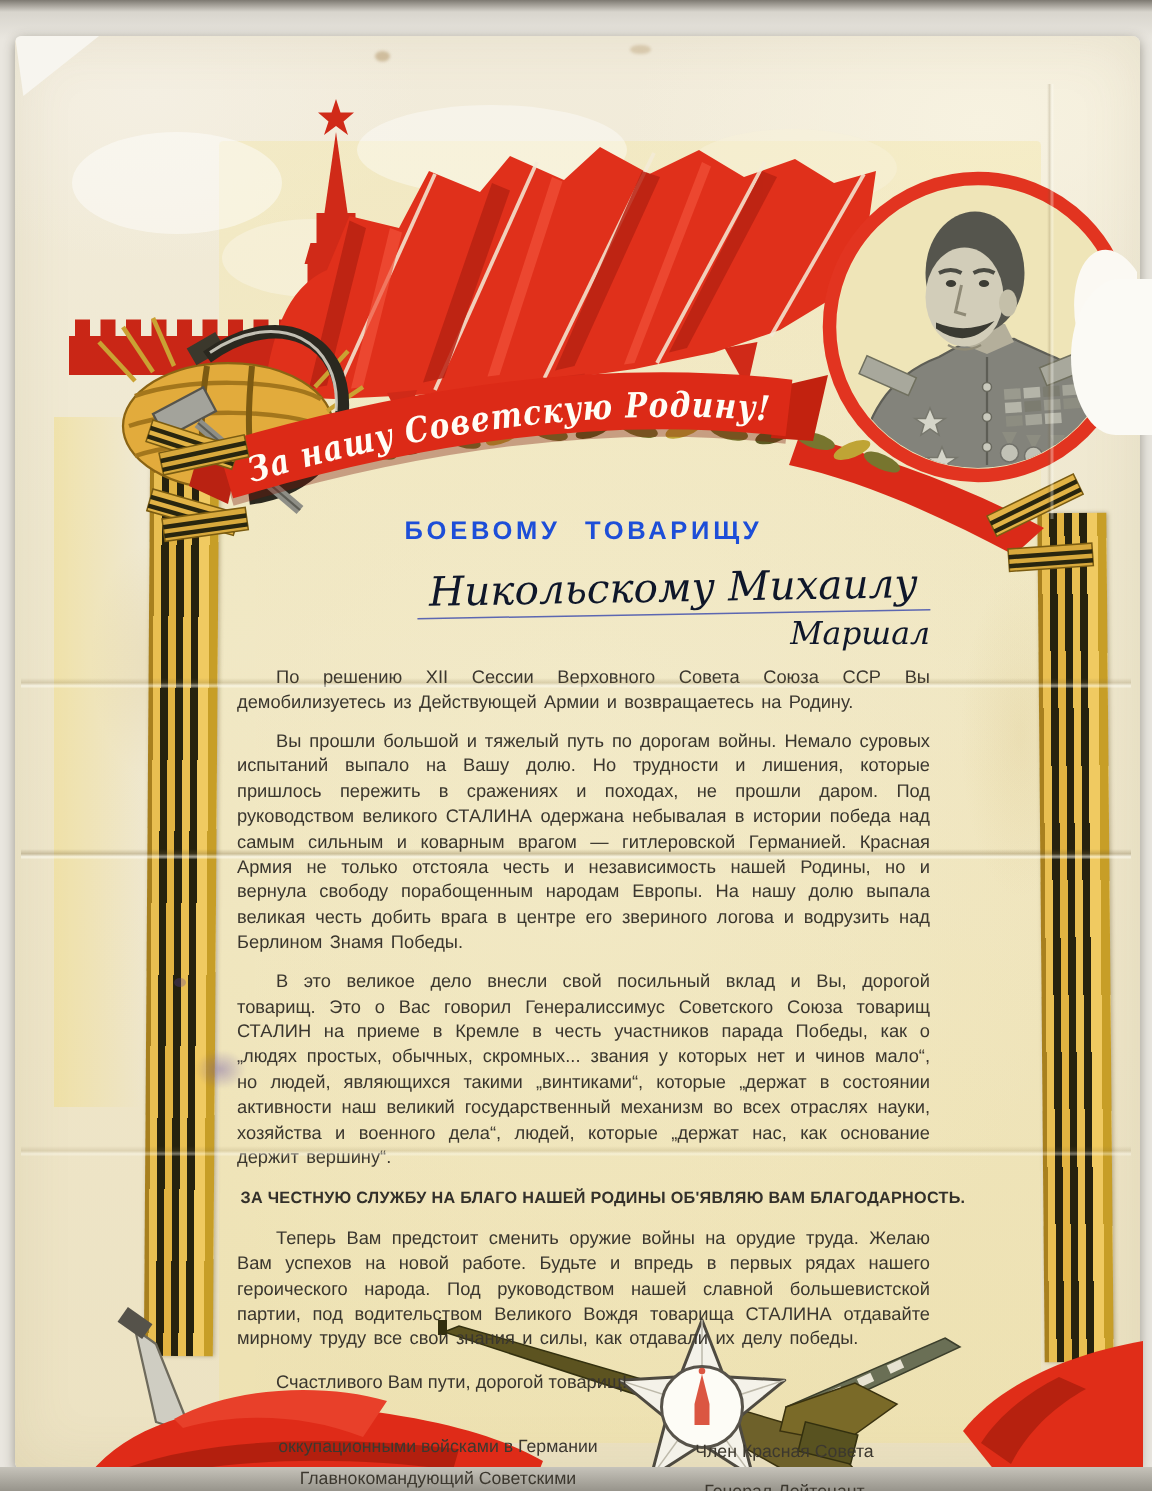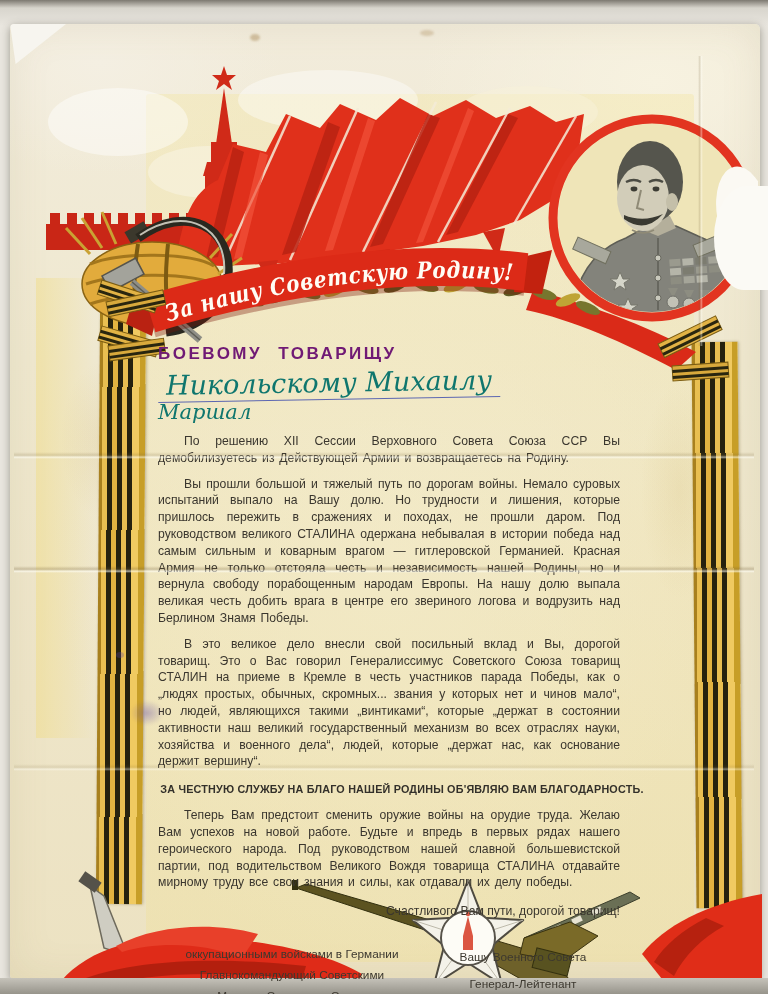--- a/index.html
+++ b/index.html
@@ -58,32 +58,32 @@
     background:linear-gradient(180deg,#c6c3ba,#97948b);}
 
   .crease{position:absolute;left:14px;right:14px;height:7px;pointer-events:none;}
   .crease.c1{top:452px;background:linear-gradient(180deg,rgba(120,100,55,0),rgba(120,100,55,.20) 45%,rgba(255,255,248,.55) 75%,rgba(255,255,248,0));}
   .crease.c2{top:566px;background:linear-gradient(180deg,rgba(110,90,50,0),rgba(110,90,50,.28) 45%,rgba(255,255,248,.6) 75%,rgba(255,255,248,0));}
   .crease.c3{top:764px;background:linear-gradient(180deg,rgba(120,100,55,0),rgba(120,100,55,.14) 45%,rgba(255,255,248,.4) 75%,rgba(255,255,248,0));}
   .crease.v1{left:698px;right:auto;top:56px;width:5px;height:290px;
     background:linear-gradient(90deg,rgba(110,90,50,0),rgba(110,90,50,.18),rgba(255,255,248,.4),rgba(255,255,248,0));}
 
   .content{position:absolute;left:158px;top:344px;width:462px;color:#38342c;}
-  .doc-title{font-size:17px;font-weight:bold;letter-spacing:2.5px;word-spacing:9px;color:#701a75;}
-  .recipient{text-align:left;margin-top:4px;color:#0f766e;
+  .doc-title{text-align:center;font-size:17px;font-weight:bold;letter-spacing:2.5px;word-spacing:9px;color:#1d4ed8;}
+  .recipient{text-align:right;margin-top:14px;color:#0f172a;
     font-family:"DejaVu Serif",serif;font-style:italic;}
   .recipient .line1{display:inline-block;font-size:27px;line-height:30px;
     border-bottom:1.6px solid rgba(66,80,174,.85);padding:0 8px 1px 8px;transform:rotate(-1deg);}
   .recipient .line2{font-size:21px;line-height:24px;margin-top:2px;}
   .para{font-size:12.2px;line-height:16.8px;text-align:justify;text-indent:26px;margin:0 0 9px 0;
     color:#3a362e;word-spacing:1.5px;}
   .para.first{margin-top:9px;}
   .commendation{font-size:10.9px;font-weight:bold;text-align:center;white-space:nowrap;
     transform:scaleX(.99);transform-origin:center;margin:13px 0 12px 0;color:#33302a;letter-spacing:.2px;}
-  .closing{font-size:12.2px;text-indent:26px;margin-top:13px;color:#3a362e;text-align:right;}
+  .closing{font-size:12.2px;text-indent:26px;margin-top:13px;color:#3a362e;}
   .signatures{display:flex;margin-top:26px;}
   .sig-left{width:58%;text-align:center;}
   .sig-right{width:42%;text-align:center;}
   .sig-line{font-size:11.8px;line-height:21px;color:#3c382f;}
   .sig-right .sig-line{line-height:27px;}
 </style>
 </head>
 <body>
 
 <div class="paper"></div>
@@ -369,21 +369,21 @@
   <p class="para" style="margin-bottom:12px">Теперь Вам предстоит сменить оружие войны на орудие труда. Желаю Вам успехов на новой работе. Будьте и впредь в первых рядах нашего героического народа. Под руководством нашей славной большевистской партии, под водительством Великого Вождя товарища СТАЛИНА отдавайте мирному труду все свои знания и силы, как отдавали их делу победы.</p>
   <div class="closing">Счастливого Вам пути, дорогой товарищ!</div>
   <div class="signatures">
     <div class="sig-left">
       <div class="sig-line">оккупационными войсками в Германии</div>
       <div class="sig-line">Главнокомандующий Советскими</div>
       <div class="sig-line">Маршал Советского Союза</div>
 
     </div>
     <div class="sig-right">
-      <div class="sig-line">Вашу Военного Совета</div>
+      <div class="sig-line">Член Красная Совета</div>
       <div class="sig-line">Генерал-Лейтенант</div>
 
     </div>
   </div>
 
 </div>
 
 <div class="crease c1"></div>
 <div class="crease c2"></div>
 <div class="crease c3"></div>

